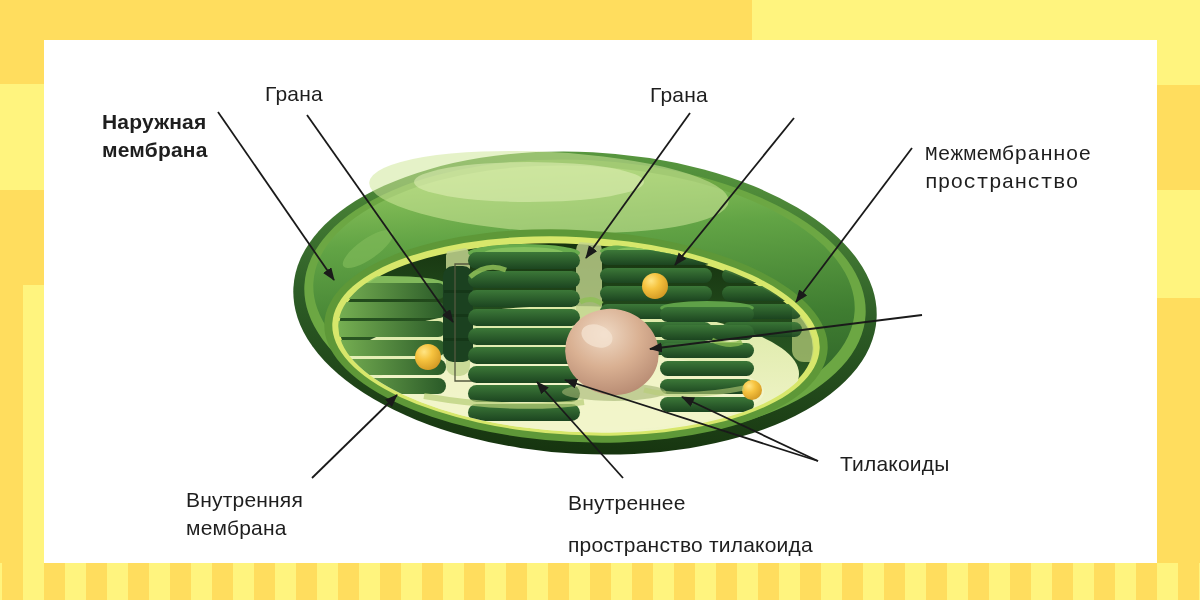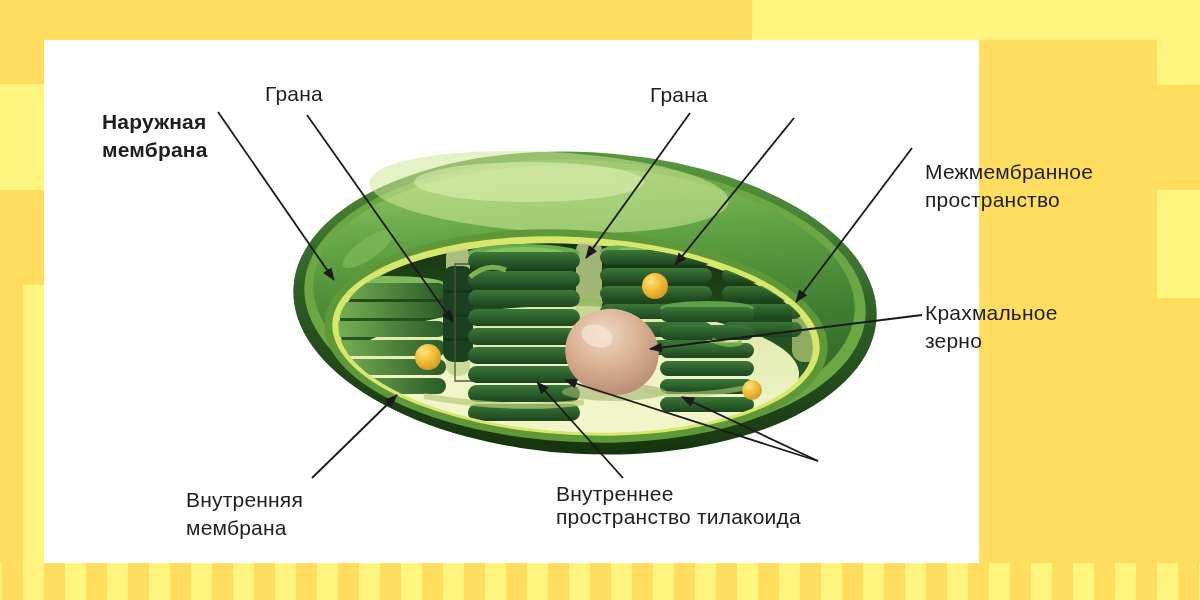--- a/index.html
+++ b/index.html
@@ -3,30 +3,30 @@
 <meta charset="utf-8">
 <style>
   html,body{margin:0;padding:0;}
   body{
     width:1200px;height:600px;position:relative;overflow:hidden;
     background:#FFDD5E;
     font-family:"Liberation Sans","DejaVu Sans",sans-serif;
   }
   .bg{position:absolute;}
   .card{
-    position:absolute;left:44px;top:40px;width:935px;height:523px;
+    position:absolute;left:44px;top:40px;width:1113px;height:523px;
     background:#FFFFFF;
   }
   .illus{position:absolute;left:0;top:0;}
   .lbl{
     position:absolute;
     font-size:21px;line-height:28px;color:#1E1E1E;
     white-space:pre-line;letter-spacing:.2px;
   }
-  .lbl.tight{line-height:23px;}
+  .lbl.tight{line-height:42px;margin-left:12px;}
 </style>
 </head>
 <body>
 
 <div class="bg" style="left:0;top:0;width:752px;height:40px;background:#FFDD5E;"></div>
 <div class="bg" style="left:752px;top:0;width:448px;height:40px;background:#FFF47E;"></div>
 <div class="bg" style="left:0;top:40px;width:44px;height:44px;background:#FFDD5E;"></div>
 <div class="bg" style="left:0;top:84px;width:44px;height:106px;background:#FFF47E;"></div>
 <div class="bg" style="left:0;top:190px;width:44px;height:95px;background:#FFDD5E;"></div>
 <div class="bg" style="left:0;top:285px;width:23px;height:278px;background:#FFDD5E;"></div>
@@ -194,21 +194,20 @@
       <line x1="774" y1="421" x2="638" y2="357" marker-end="url(#ah)"></line>
       <line x1="579" y1="438" x2="493" y2="342" marker-end="url(#ah)"></line>
       <line x1="268" y1="438" x2="353" y2="355" marker-end="url(#ah)"></line>
     </g>
   </svg>
 
   <div class="lbl" style="left:221px;top:40px;">Грана</div>
   <div class="lbl" style="left:58px;top:68px;font-weight:bold;">Наружная
 мембрана</div>
   <div class="lbl" style="left:606px;top:41px;">Грана</div>
-  <div class="lbl" style="left:881px;top:118px;">Межмембранное
+  <div class="lbl" style="left:881px;top:101px;font-family:Liberation Mono, monospace;">Межмембранное
 пространство</div>
-  <div class="lbl" style="left:881px;top:259px;">Крахмальное
-зерно</div>
+  <div class="lbl" style="left:796px;top:410px;">Тилакоиды</div>
   <div class="lbl" style="left:142px;top:446px;">Внутренняя
 мембрана</div>
   <div class="lbl tight" style="left:512px;top:442px;">Внутреннее
 пространство тилакоида</div>
 </div>
 
 </body></html>

